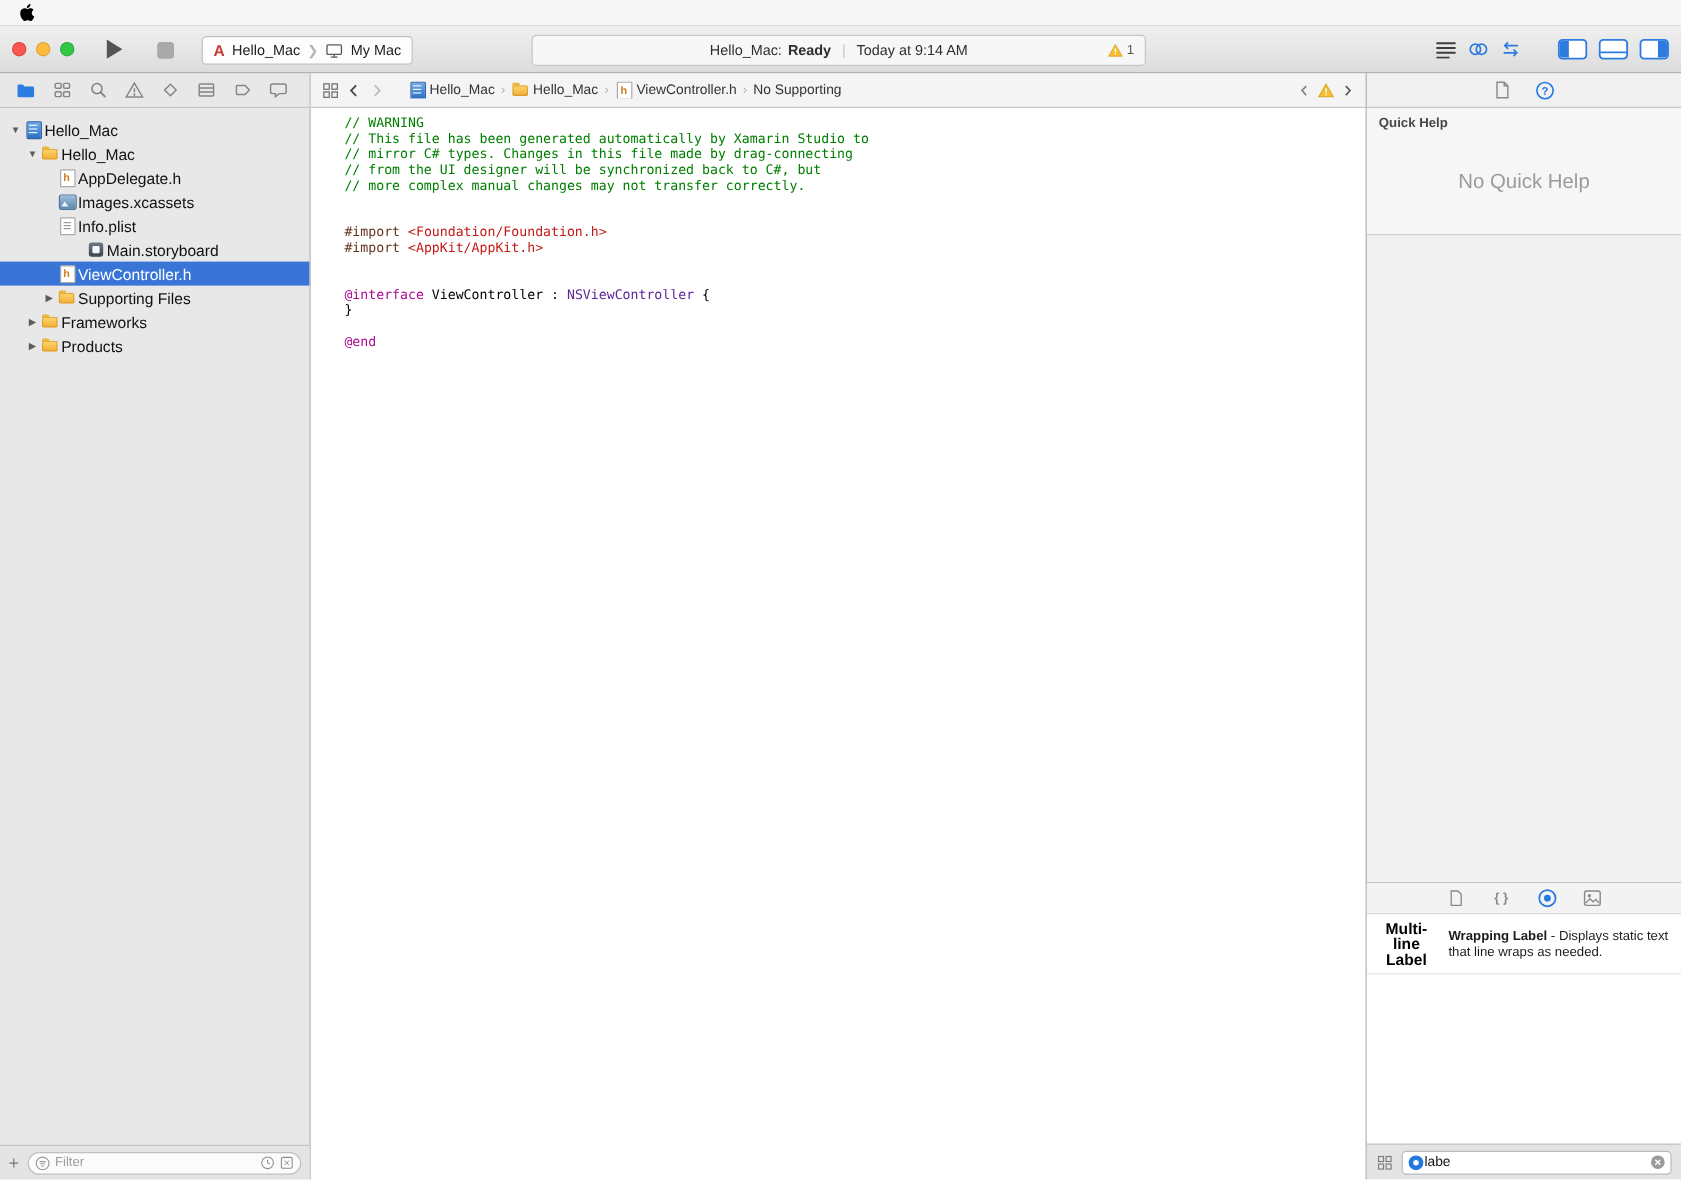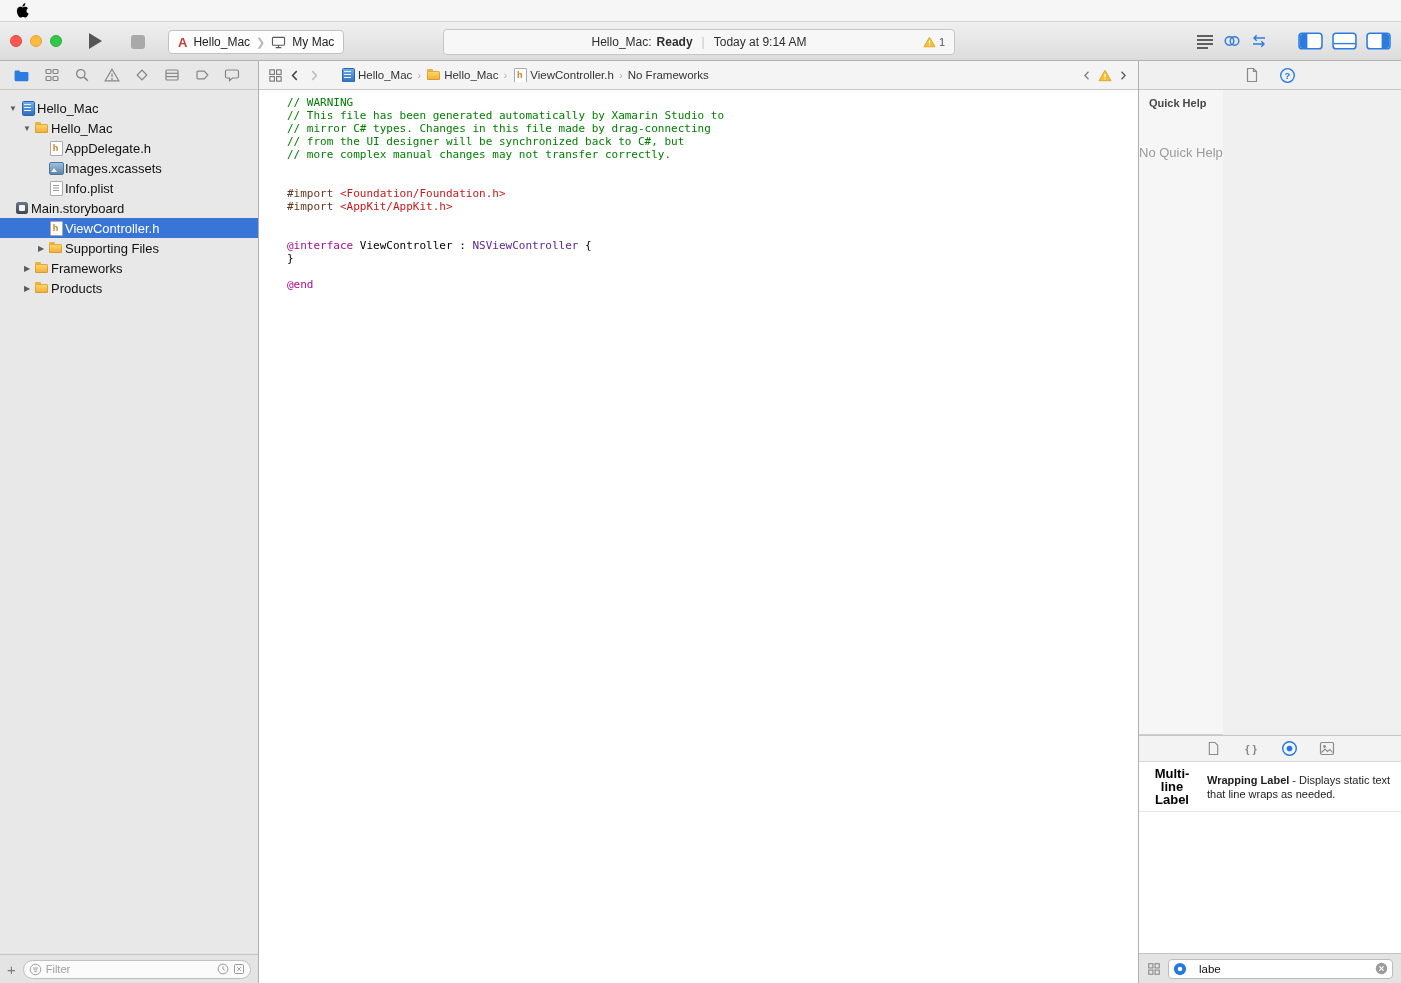--- a/index.html
+++ b/index.html
@@ -81,37 +81,37 @@
 .fi.project-doc::after{content:"";position:absolute;left:4px;top:3px;width:7px;height:1px;background:#eaf2fb;box-shadow:0 3px 0 #eaf2fb,0 6px 0 #eaf2fb}
 .fi.assets::before{content:"";position:absolute;left:1px;top:1px;width:13px;height:11px;background:linear-gradient(#9dc0dd,#5d86ac);border-radius:2px;border:1px solid #4e779e}
 .fi.assets::after{content:"";position:absolute;left:3px;bottom:3px;border-left:3.5px solid transparent;border-right:3.5px solid transparent;border-bottom:4.5px solid #eef4fa}
 .fi.plist::before{content:"";position:absolute;left:2px;top:0;width:11px;height:13px;background:#fff;border:1px solid #aaa;border-radius:1px}
 .fi.plist::after{content:"";position:absolute;left:4.5px;top:3.5px;width:6px;height:1px;background:#999;box-shadow:0 2.5px 0 #999,0 5px 0 #999}
 .fi.storyboard::before{content:"";position:absolute;left:1.5px;top:1px;width:12px;height:12px;background:linear-gradient(#6c7788,#3d4552);border-radius:2.5px}
 .fi.storyboard::after{content:"";position:absolute;left:4.5px;top:4px;width:6px;height:6px;background:#f4f6f8;border-radius:1px}
 
 
 .insp-tabs{height:29px;border-bottom:1px solid #c6c6c6;display:flex;align-items:center;justify-content:center;gap:20px;flex:none}
-.qh-section{flex:1;display:flex;flex-direction:row;min-height:0}
+.qh-section{flex:1;display:flex;flex-direction:column;min-height:0}
 .qh-top{background:#f6f6f6;border-bottom:1px solid #cfcfcf}
 .qh-header{font-size:11px;font-weight:bold;color:#474747;padding:7px 10px 0}
-.qh-empty{height:86px;display:flex;align-items:center;justify-content:center;color:#9b9b9b;font-size:13px}
+.qh-empty{height:86px;display:flex;align-items:center;justify-content:center;color:#9b9b9b;font-size:17px}
 .qh-rest{flex:1}
 .library{flex:none;height:248px;display:flex;flex-direction:column;border-top:1px solid #c6c6c6}
 .lib-tabs{height:26px;background:#f3f3f3;border-bottom:1px solid #d6d6d6;display:flex;align-items:center;justify-content:center;gap:21px;flex:none}
 .lib-tab{width:17px;height:17px;display:flex;align-items:center;justify-content:center;cursor:pointer;font-size:11px;color:#8a8a8a;font-weight:bold}
 .lib-list{flex:1;background:#fff;overflow:hidden}
 .lib-row{display:flex;padding:8px 10px;gap:12px;border-bottom:1px solid #e4e4e4;cursor:pointer}
 .lib-preview{width:46px;flex:none;font-size:10px;color:#000;display:flex;align-items:center;justify-content:center;text-align:center;line-height:13px}
 .lib-row:first-child{height:50px}
 .lib-row:first-child .lib-preview{font-weight:bold;font-size:13px}
 .lib-row:nth-child(2){height:68px}
 .lib-desc{flex:1;font-size:11px;line-height:14px;color:#1c1c1c;display:flex;flex-direction:column;justify-content:center}
 .lib-search{height:30px;background:#e4e4e4;border-top:1px solid #c3c3c3;display:flex;align-items:center;padding:0 8px;gap:7px;flex:none}
-.search-field{flex:1;height:20px;background:#fff;border:1px solid #bbb;border-radius:4px;display:flex;align-items:center;padding:0 4px;gap:12px}
+.search-field{flex:1;height:20px;background:#fff;border:1px solid #bbb;border-radius:4px;display:flex;align-items:center;padding:0 4px;gap:0}
 .search-field input{flex:1;border:none;outline:none;font-size:11.5px;color:#111;font-family:inherit;min-width:0}
 b{font-weight:bold}
 </style>
 </head>
 <body>
 
 <div id="app">
 
   <div class="menubar">
     <span class="apple-wrap">
@@ -284,21 +284,21 @@
           <div class="tree-row" style="padding-left: 34px;">
             <span class="disclosure"></span>
             <span class="fi assets"></span>
             <span class="tree-label">Images.xcassets</span>
           </div>
           <div class="tree-row" style="padding-left: 34px;">
             <span class="disclosure"></span>
             <span class="fi plist"></span>
             <span class="tree-label">Info.plist</span>
           </div>
-          <div class="tree-row" style="">
+          <div class="tree-row" style="padding-left: 34px; margin-left: 24px;">
             <span class="disclosure"></span>
             <span class="fi storyboard"></span>
             <span class="tree-label">Main.storyboard</span>
           </div>
           <div class="tree-row selected" style="padding-left: 34px;">
             <span class="disclosure"></span>
             <span class="fi page-h">
               <i>h</i>
             </span>
             <span class="tree-label">ViewController.h</span>
@@ -376,21 +376,21 @@
             </span>
             <span class="bc-sep">›</span>
             <span class="bc-item">
               <span class="fi page-h">
                 <i>h</i>
               </span>
               <span>ViewController.h</span>
             </span>
             <span class="bc-sep">›</span>
             <span class="bc-item">
-              <span>No Frameworks</span>
+              <span>No Supporting</span>
             </span>
           </span>
         <span class="jb-right">
           <svg width="12" height="13" viewBox="0 0 16 16">
               <path d="M10 3L5.2 8l4.8 5" fill="none" stroke="#7e7e7e" stroke-width="1.7"></path>
             </svg>
           <svg width="14" height="13" viewBox="0 0 16 15">
               <path d="M8 1.5L15 13.5H1z" fill="#f7bf2f" stroke="#d9a524" stroke-width="1"></path>
               <rect x="7.3" y="5.5" width="1.4" height="4" fill="#fff"></rect>
               <rect x="7.3" y="10.6" width="1.4" height="1.4" fill="#fff"></rect>

